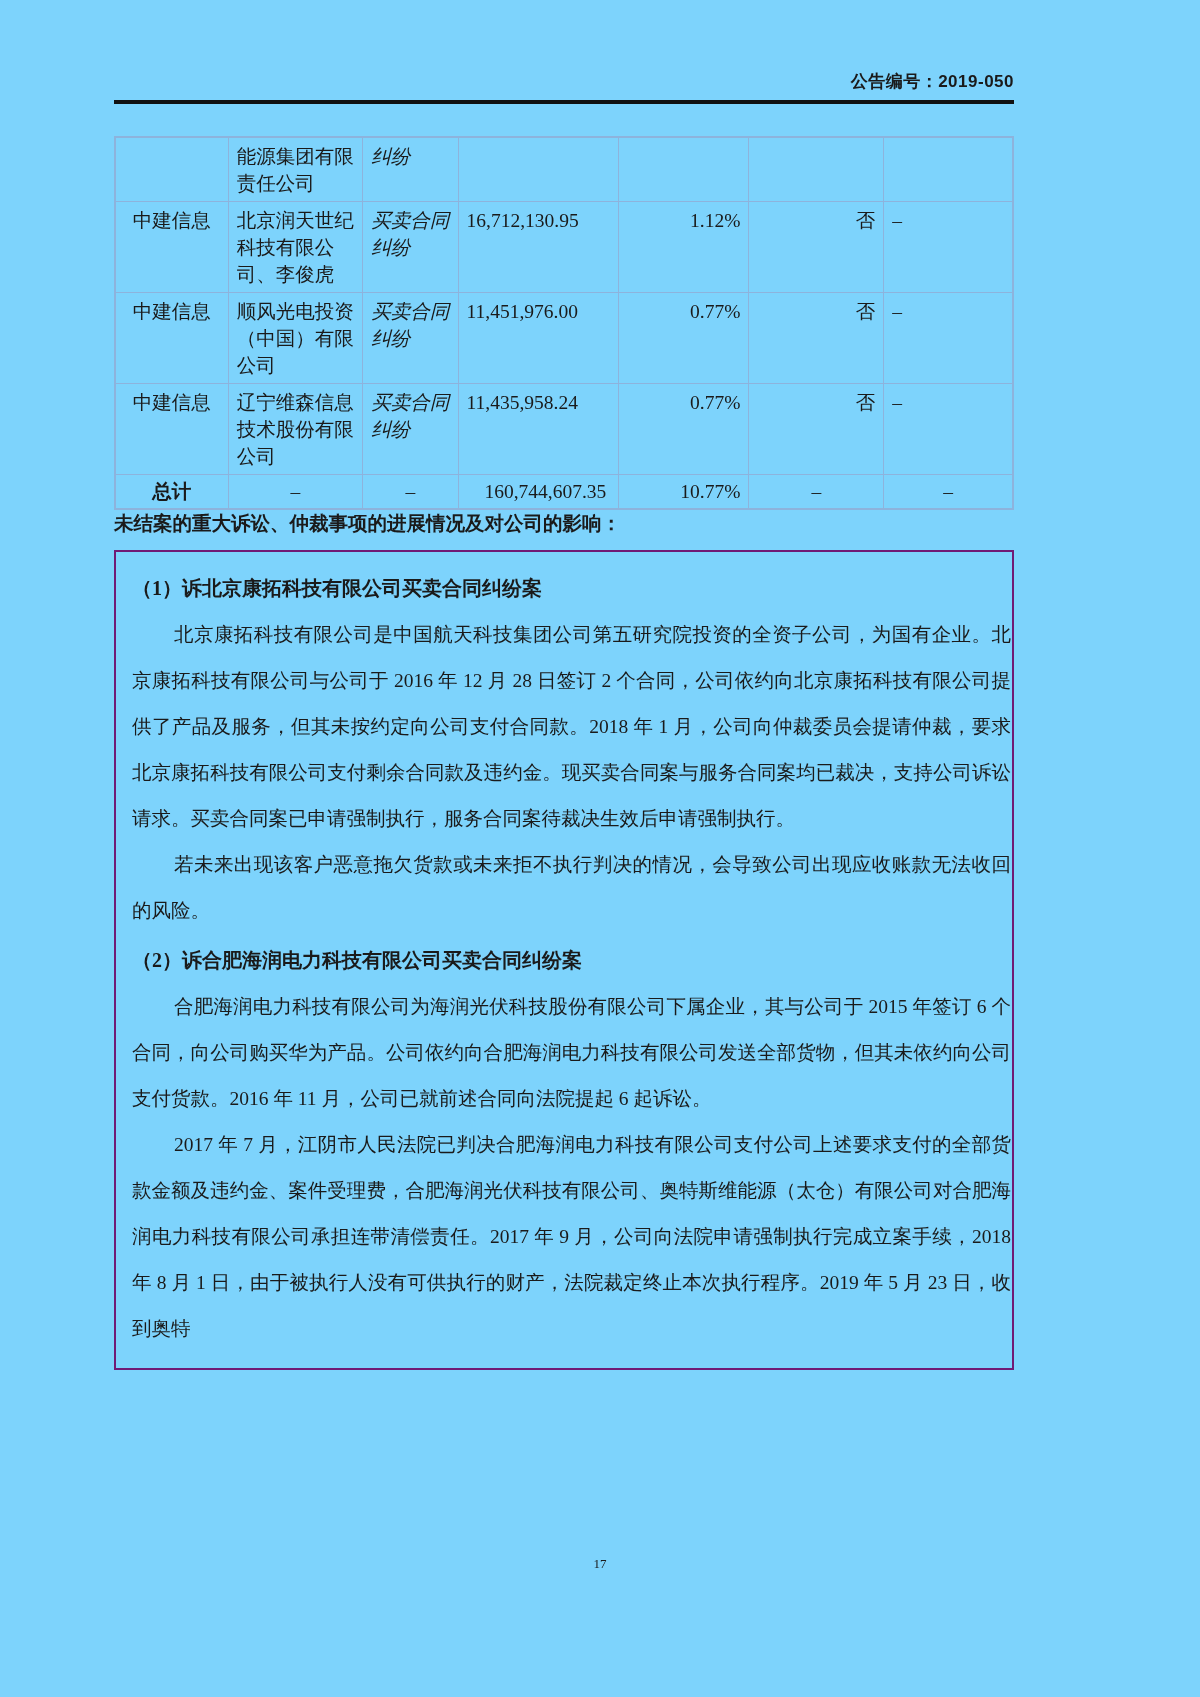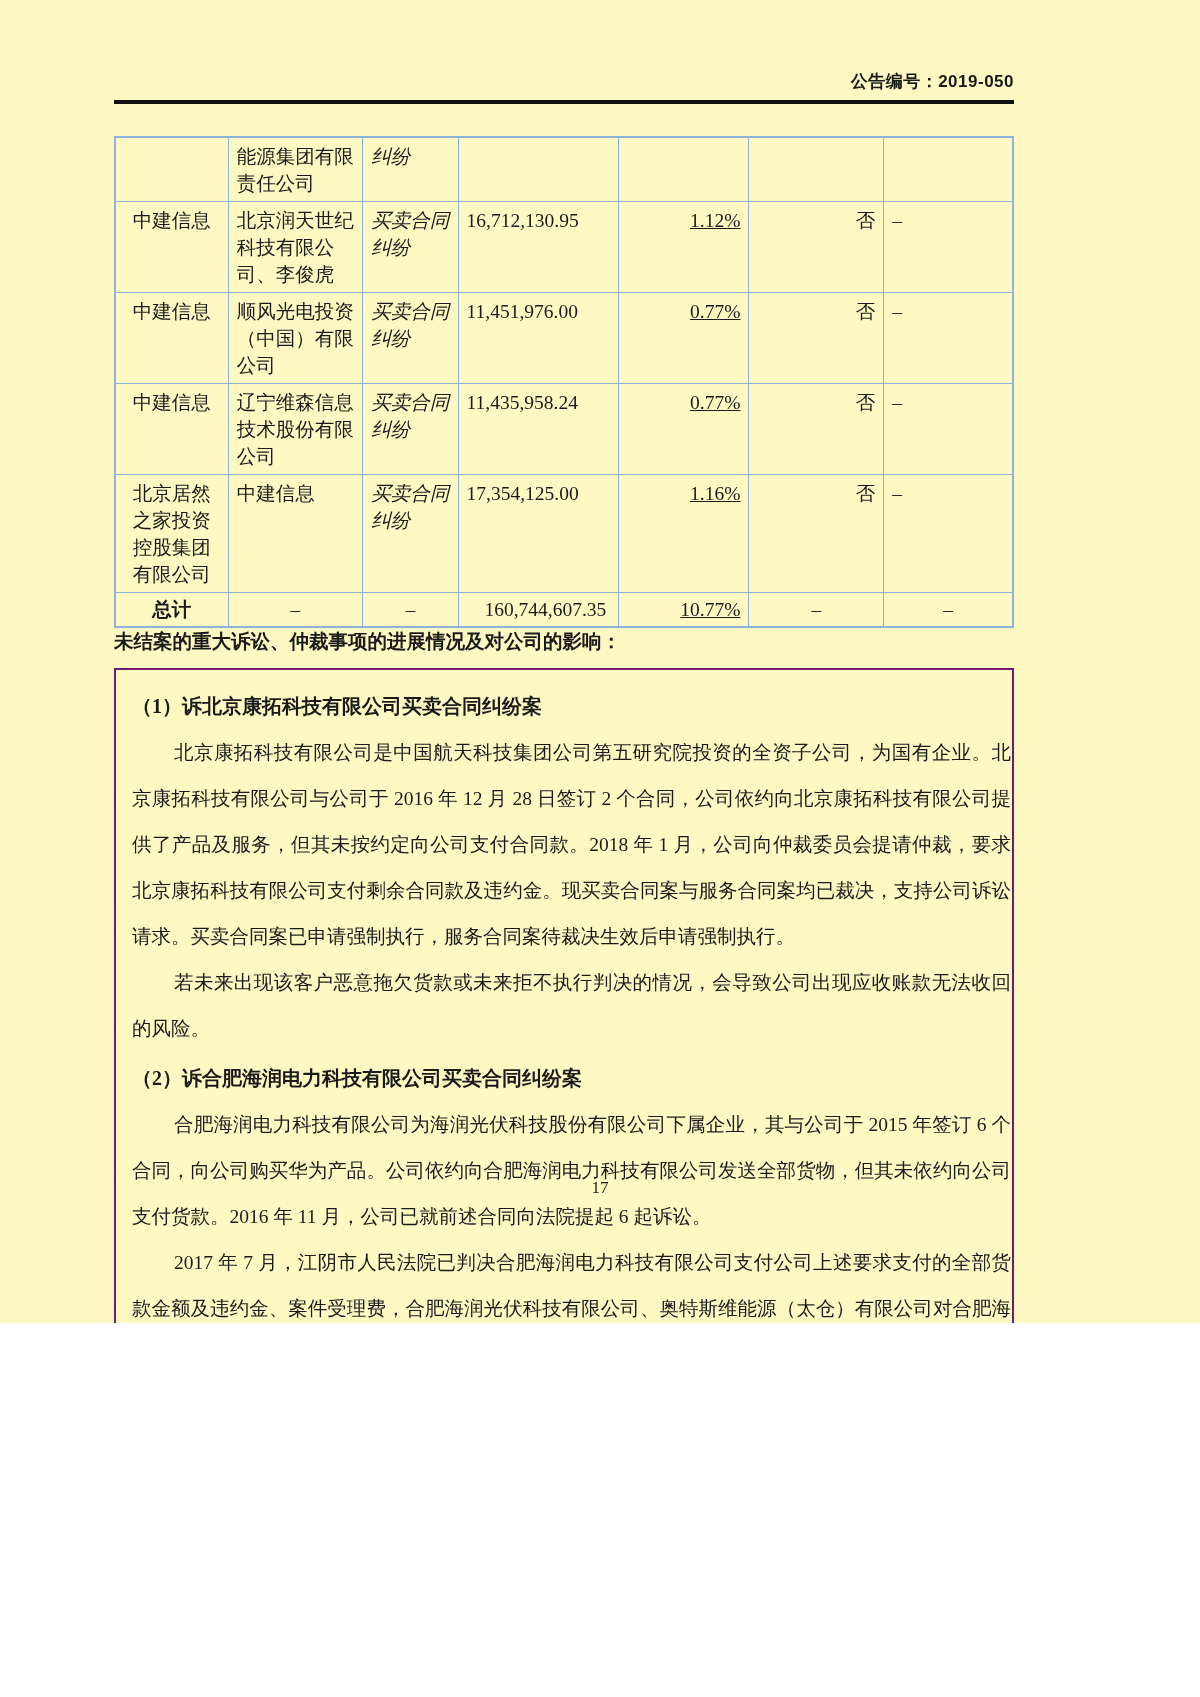--- a/index.html
+++ b/index.html
@@ -1,21 +1,21 @@
 <!DOCTYPE html>
 <html><head>
 <meta charset="utf-8">
 <style>
   * { margin: 0; padding: 0; box-sizing: border-box; }
   html, body { background: #ffffff; }
   .page {
     position: relative;
     width: 1200px;
-    height: 1323px;
-    background: #fef9c3;
+    height: 1697px;
+    background: #7dd3fc;
     overflow: hidden;
     font-family: "Liberation Serif", "DejaVu Serif", serif;
     color: #1a1a1a;
   }
   .content {
     width: 900px;
     margin-left: 114px;
     padding-top: 70px;
   }
   
@@ -44,21 +44,21 @@
     vertical-align: top;
     line-height: 27px;
     padding: 5px 8px 4px 8px;
     overflow: hidden;
   }
   table.lit-table { border: 2px solid #8db3dc; }
   td.c0 { text-align: center; padding-left: 10px; padding-right: 10px; }
   td.c1 { text-align: left; padding-left: 11px; padding-right: 9px; margin-top: 28px; }
   td.c2 { text-align: left; padding-left: 8px; padding-right: 4px; font-style: italic; }
   td.c3 { text-align: left; padding-right: 12px; }
-  td.c4 { text-align: right; padding-right: 8px; text-decoration: underline; }
+  td.c4 { text-align: right; padding-right: 8px; }
   td.c5 { text-align: right; padding-right: 10px; }
   td.c6 { text-align: left; padding-left: 13px; }
   tr.total-row td { text-align: center; padding-top: 3px; padding-bottom: 3px; }
   tr.total-row td.c0 { font-weight: bold; }
   tr.total-row td.c3 { text-align: right; padding-right: 12px; }
   tr.total-row td.c4 { text-align: right; padding-right: 8px; }
   
   .section-heading {
     font-size: 19.5px;
     font-weight: bold;
@@ -82,21 +82,21 @@
     text-align: justify;
     text-indent: 42px;
   }
   
   .page-footer {
     position: absolute;
     left: 0;
     right: 0;
     bottom: 125px;
     text-align: center;
-    font-size: 17px;
+    font-size: 13px;
   }
 </style>
 </head>
 <body>
 
 <div class="page">
   <div class="content">
 
     <div class="doc-header">公告编号：2019-050</div>
     <div class="header-rule"></div>
@@ -141,29 +141,20 @@
           </tr>
           <tr>
             <td class="c0">中建信息</td>
             <td class="c1">辽宁维森信息技术股份有限公司</td>
             <td class="c2">买卖合同纠纷</td>
             <td class="c3">11,435,958.24</td>
             <td class="c4">0.77%</td>
             <td class="c5">否</td>
             <td class="c6">–</td>
           </tr>
-          <tr>
-            <td class="c0">北京居然之家投资控股集团有限公司</td>
-            <td class="c1">中建信息</td>
-            <td class="c2">买卖合同纠纷</td>
-            <td class="c3">17,354,125.00</td>
-            <td class="c4">1.16%</td>
-            <td class="c5">否</td>
-            <td class="c6">–</td>
-          </tr>
           <tr class="total-row">
             <td class="c0">总计</td>
             <td class="c1">–</td>
             <td class="c2">–</td>
             <td class="c3">160,744,607.35</td>
             <td class="c4">10.77%</td>
             <td class="c5">–</td>
             <td class="c6">–</td>
           </tr>
         </tbody>

